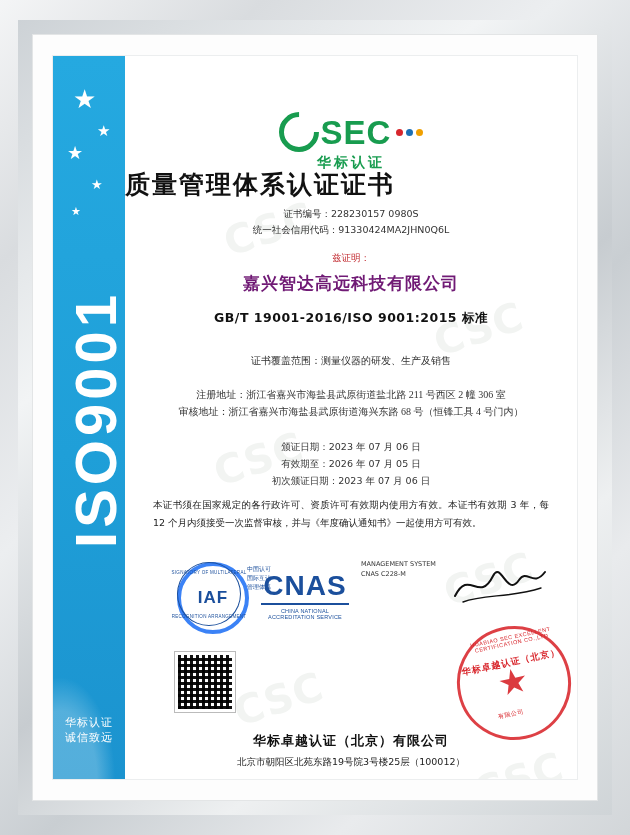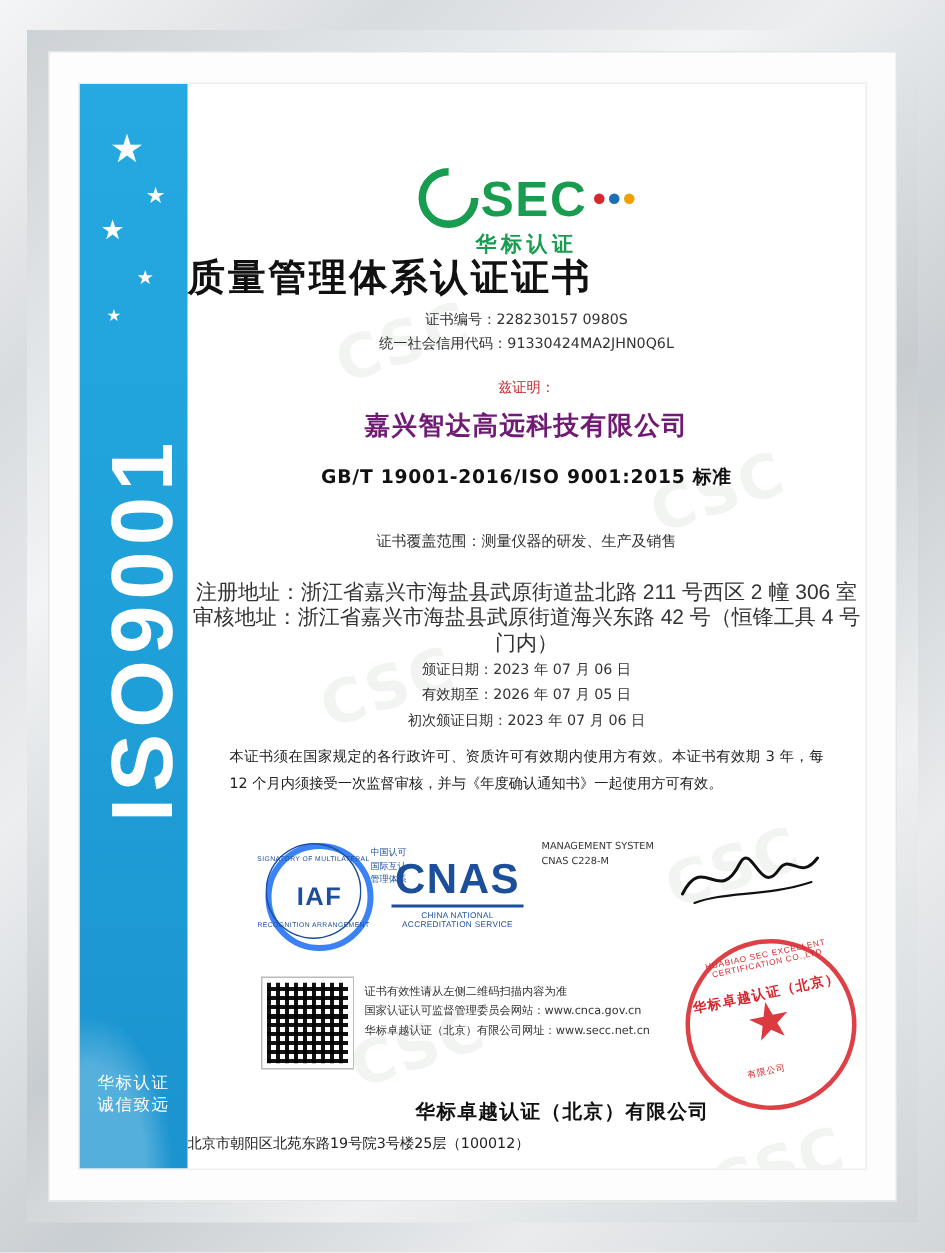--- a/index.html
+++ b/index.html
@@ -129,21 +129,21 @@
   .standard .v{
     margin-top:6px;font-size:12.5px;font-weight:bold;color:#111;
     font-family:"DejaVu Sans",sans-serif;letter-spacing:.5px;
   }
   .scope{
     position:absolute;left:0;top:298px;width:452px;text-align:center;
     font-size:10px;color:#333;font-family:"DejaVu Sans",sans-serif;
   }
   .addr{
     position:absolute;left:0;top:330px;width:452px;text-align:center;
-    font-size:14px;color:#333;line-height:17px;font-family:Liberation Sans, sans-serif;
+    font-size:10px;color:#333;line-height:17px;font-family:Liberation Serif, serif;
   }
   .dates{
     position:absolute;left:0;top:382px;width:452px;text-align:center;
     font-size:9.5px;color:#333;line-height:17px;font-family:"DejaVu Sans",sans-serif;
   }
   .note{
     position:absolute;left:28px;top:440px;width:396px;
     font-size:9.5px;color:#222;line-height:18px;text-align:justify;
     font-family:"DejaVu Sans",sans-serif;
   }
@@ -226,24 +226,23 @@
   }
   .seal-bot{
     position:absolute;left:0;top:84px;width:108px;text-align:center;
     font-size:6px;color:#d8252b;letter-spacing:.5px;transform:rotate(-12deg);
     font-family:"DejaVu Sans",sans-serif;
   }
   .issuer{
     position:absolute;left:0;top:676px;width:452px;text-align:center;
     font-size:13px;font-weight:bold;color:#111;letter-spacing:1px;
     font-family:Liberation Serif, serif;
-    padding-left:24px;
   }
   .issuer-addr{
-    position:absolute;left:0;top:700px;width:452px;text-align:left;
+    position:absolute;left:0;top:700px;width:452px;text-align:center;
     font-size:9.5px;color:#222;font-family:"DejaVu Sans",sans-serif;
   }
 </style>
 </head>
 <body>
 
 <div class="frame">
   <div class="frame-inner"></div>
   <div class="mat"></div>
 
@@ -300,21 +299,21 @@
       </div>
 
       <div class="standard">
         <div class="v">GB/T 19001-2016/ISO 9001:2015 标准</div>
       </div>
 
       <div class="scope">证书覆盖范围：测量仪器的研发、生产及销售</div>
 
       <div class="addr">
         <div>注册地址：浙江省嘉兴市海盐县武原街道盐北路 211 号西区 2 幢 306 室</div>
-        <div>审核地址：浙江省嘉兴市海盐县武原街道海兴东路 42 号（恒锋工具 4 号门内）</div>
+        <div>审核地址：浙江省嘉兴市海盐县武原街道海兴东路 68 号（恒锋工具 4 号门内）</div>
       </div>
 
       <div class="dates">
         <div>颁证日期：2023 年 07 月 06 日</div>
         <div>有效期至：2026 年 07 月 05 日</div>
         <div>初次颁证日期：2023 年 07 月 06 日</div>
       </div>
 
       <div class="note">本证书须在国家规定的各行政许可、资质许可有效期内使用方有效。本证书有效期 3 年，每 12 个月内须接受一次监督审核，并与《年度确认通知书》一起使用方可有效。</div>
 
@@ -345,25 +344,20 @@
         <div class="sign">
           <svg width="100" height="50" viewBox="0 0 100 50">
             <path d="M6 38 C20 10, 30 46, 44 18 C52 2, 58 40, 70 22 C78 10, 84 30, 96 14" fill="none" stroke="#111" stroke-width="2" stroke-linecap="round"></path>
             <path d="M14 44 C34 36, 62 40, 92 30" fill="none" stroke="#111" stroke-width="1.4" stroke-linecap="round"></path>
           </svg>
         </div>
       </div>
 
       <div class="qr"></div>
 
-      <div class="smallprint">
-        <div>证书有效性请从左侧二维码扫描内容为准</div>
-        <div>国家认证认可监督管理委员会网站：www.cnca.gov.cn</div>
-        <div>华标卓越认证（北京）有限公司网址：www.secc.net.cn</div>
-      </div>
 
       <div class="seal">
         <div class="seal-circle"></div>
         <div class="seal-top">HUABIAO SEC EXCELLENT CERTIFICATION CO.,LTD</div>
         <div class="seal-star">★</div>
         <div class="seal-mid">华标卓越认证（北京）</div>
         <div class="seal-bot">有限公司</div>
       </div>
 
       <div class="issuer">华标卓越认证（北京）有限公司</div>

